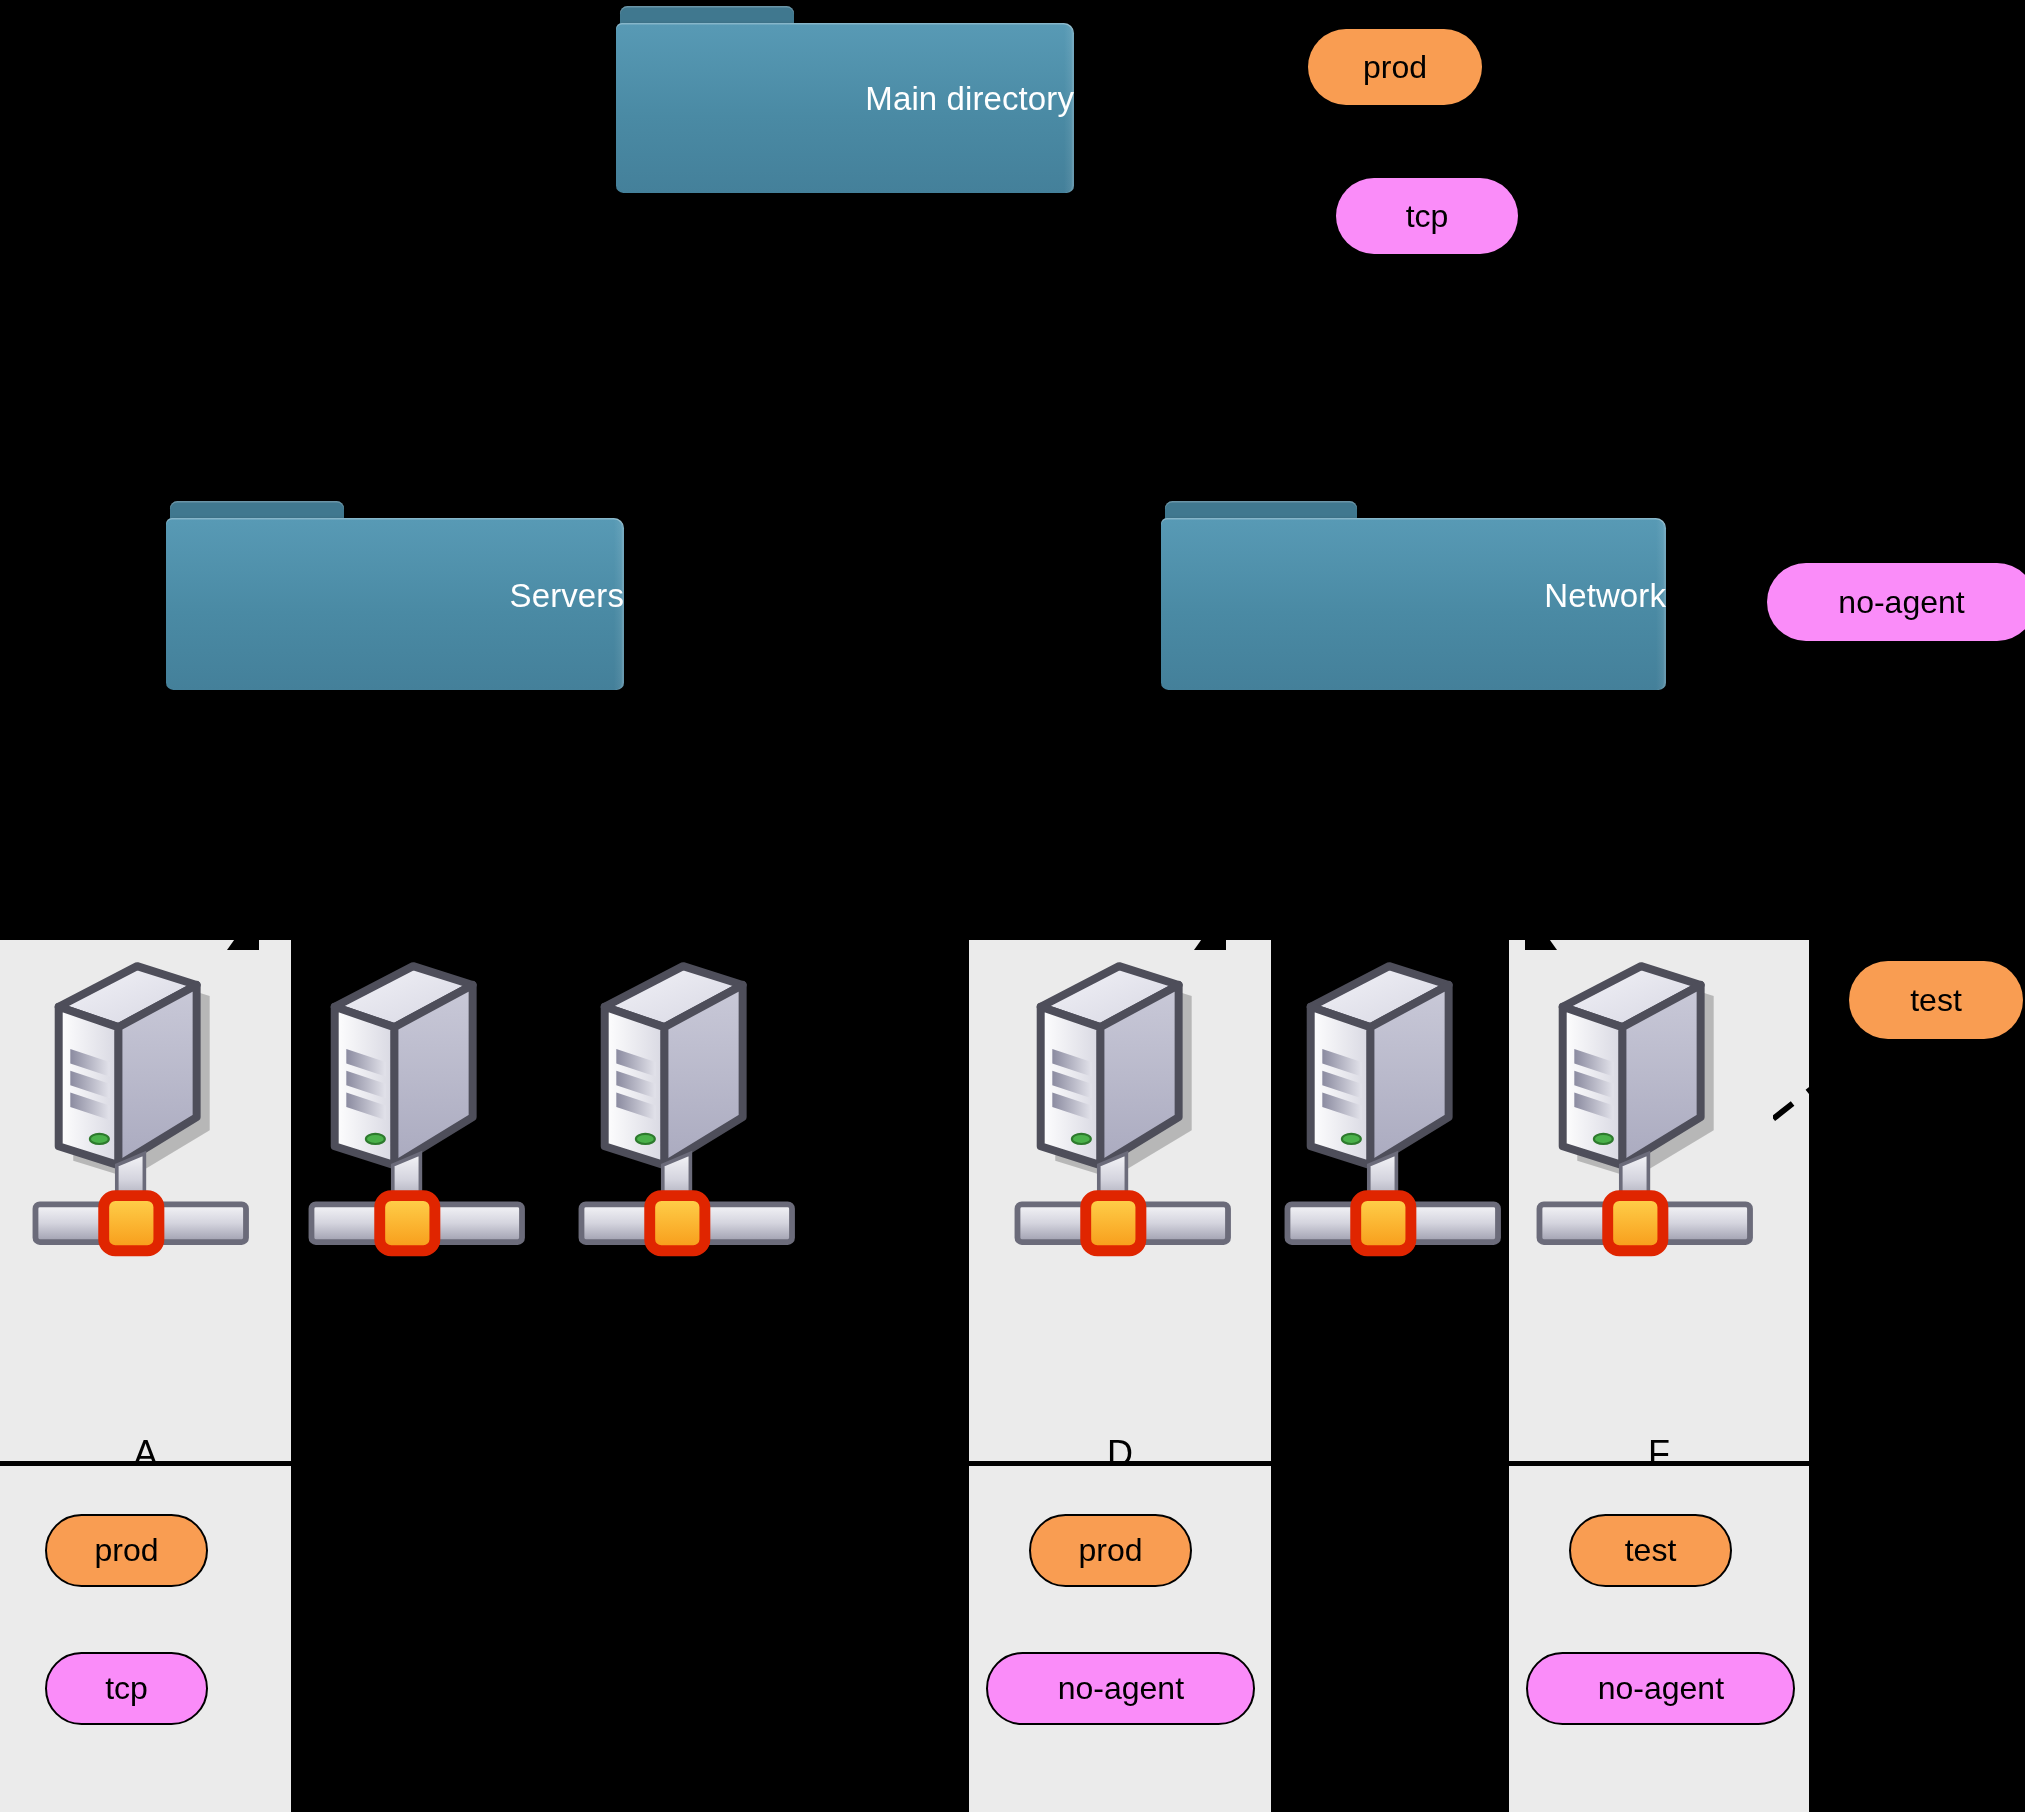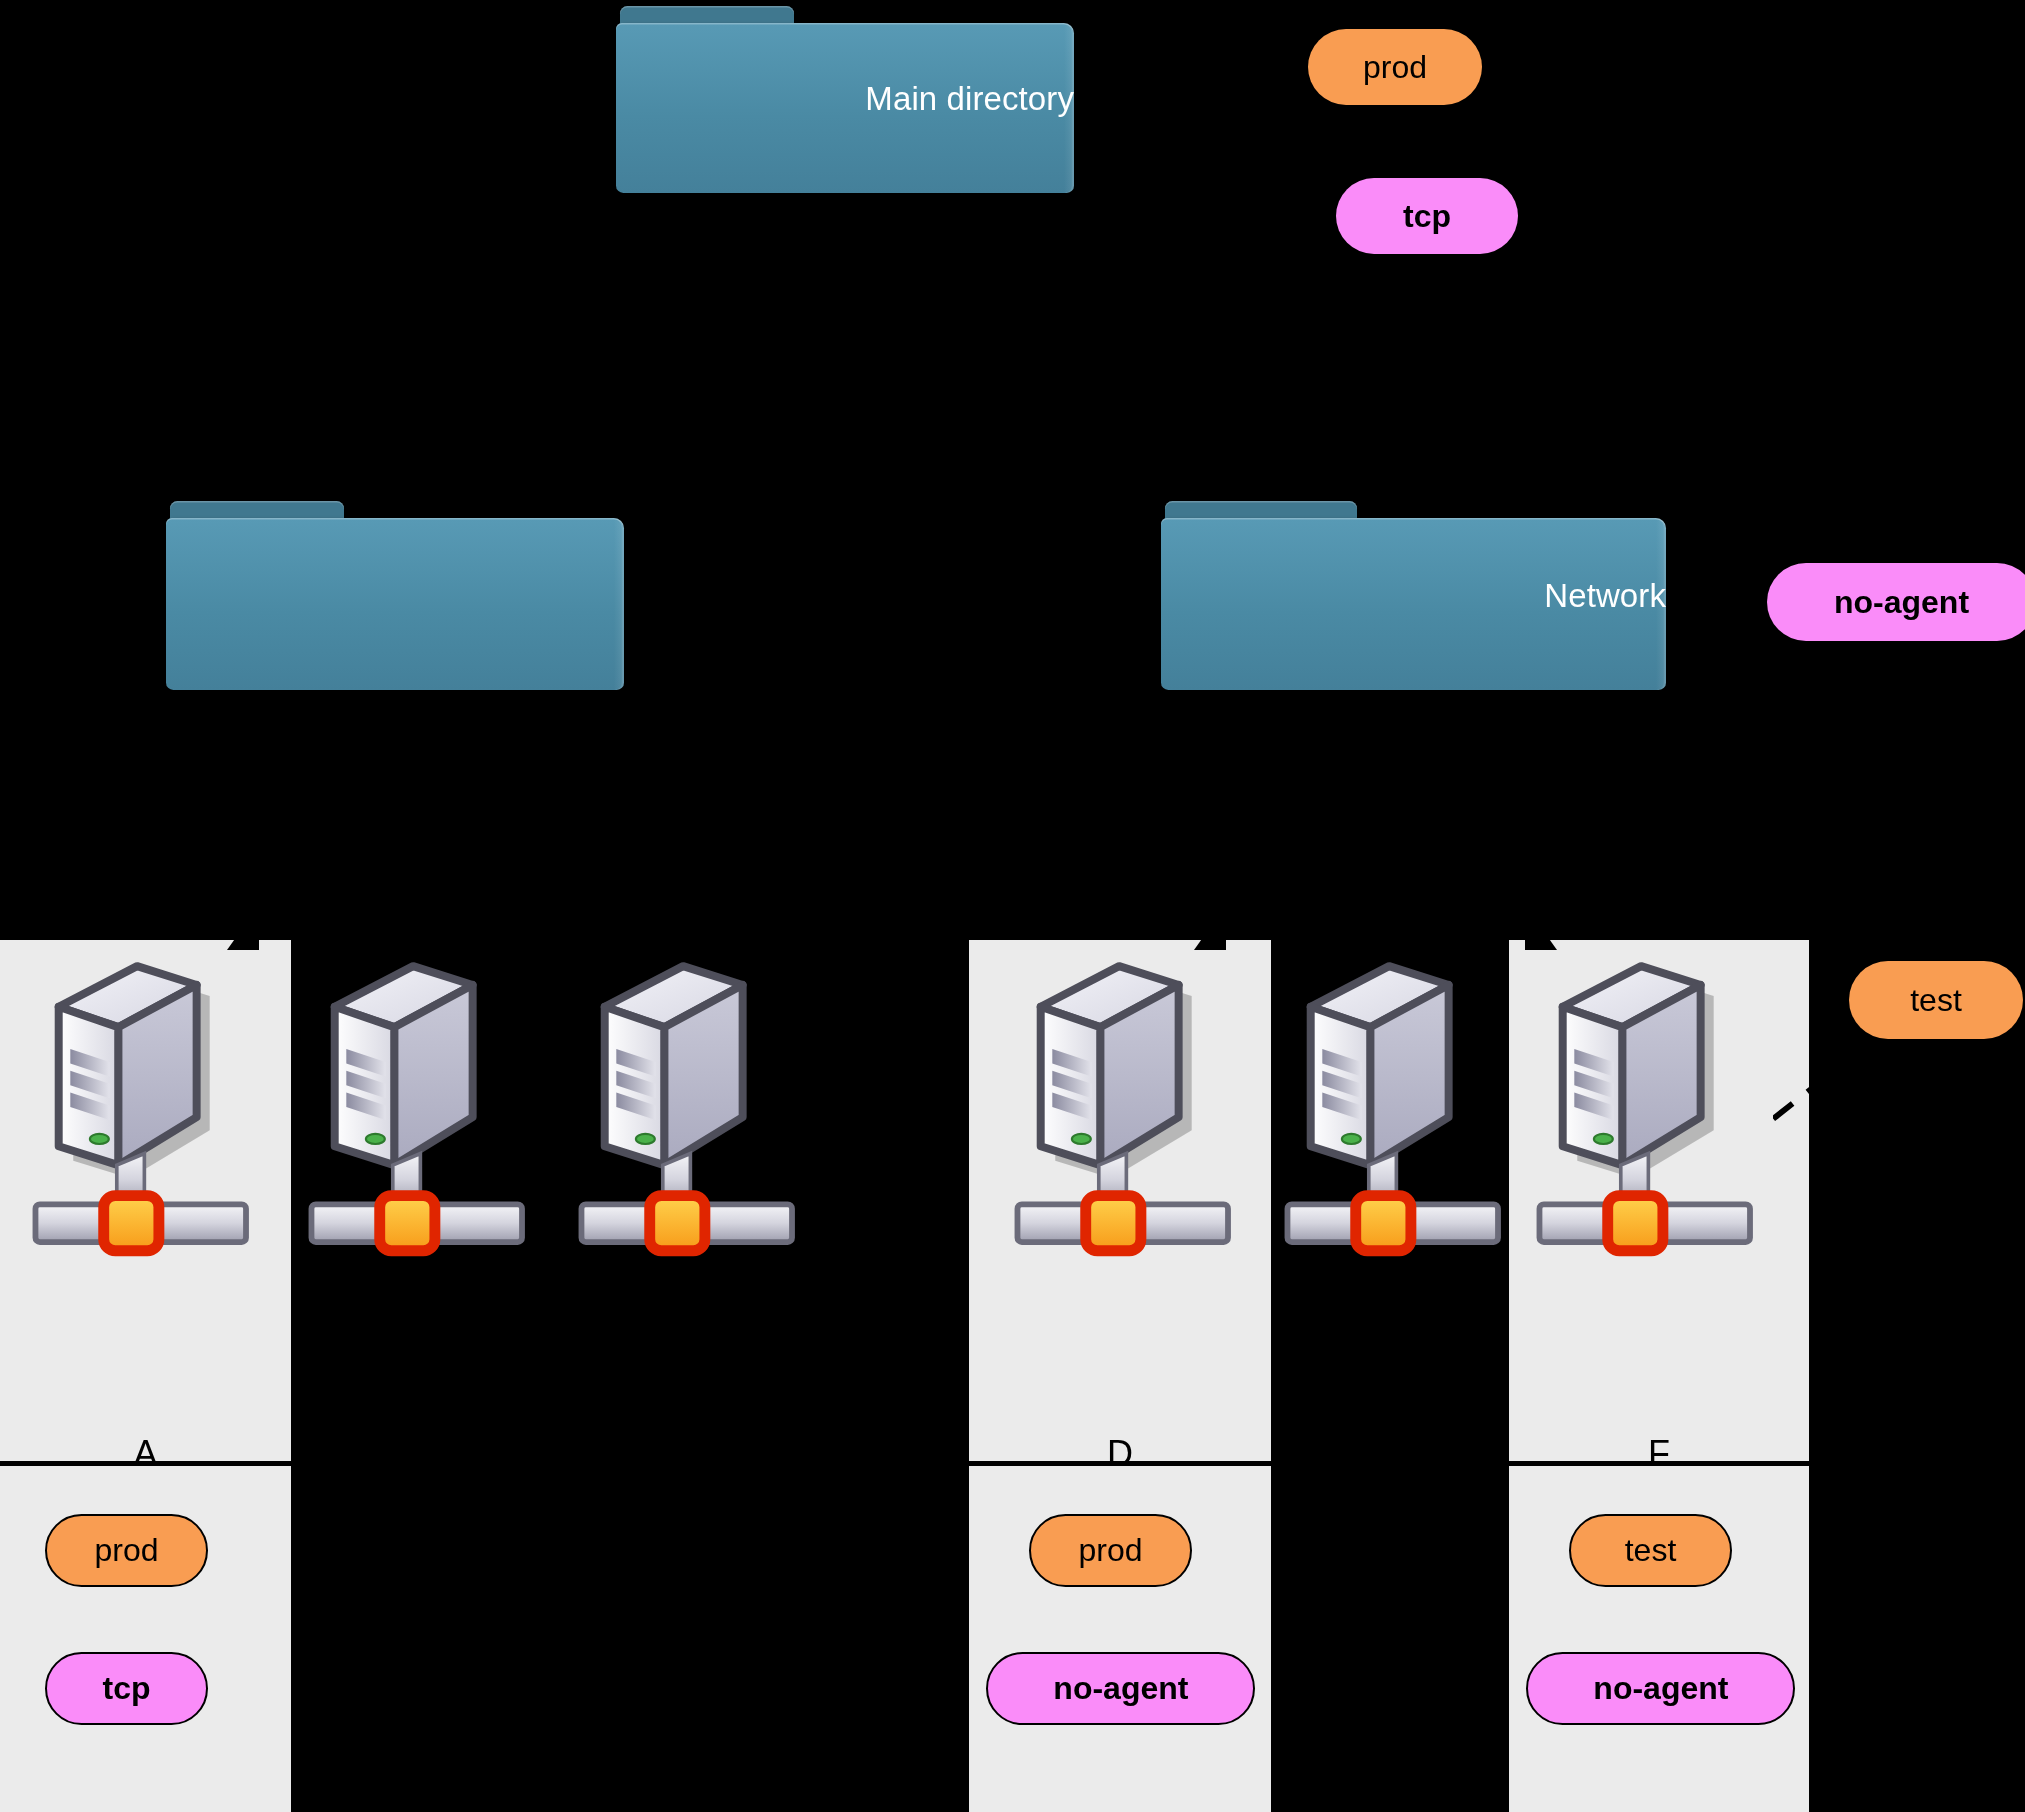--- a/index.html
+++ b/index.html
@@ -78,21 +78,21 @@
     justify-content: center;
     border-radius: 726px;
     color: #000000;
     font-size: 32px;
     font-family: "Liberation Sans", sans-serif;
     white-space: nowrap;
     box-sizing: border-box;
     text-align: center;
   }
   .tag.orange { background: #f99d52; }
-  .tag.pink   { background: #fa8cf9; font-weight: bold; }
+  .tag.pink   { background: #fa8cf9; }
   .tag.bordered { border: 2.9px solid #000000; }
 
   
   .card {
     position: absolute;
     background: #ebebeb;
     box-sizing: border-box;
   }
   .card .divider {
     position: absolute;
@@ -141,20 +141,21 @@
 
   <div class="folder" style="left:616px; top:5.8px; width:458px; height:187px;">
     <div class="tab"></div>
     <div class="body"></div>
     <div class="label">Main directory</div>
   </div>
 
   <div class="folder" style="left:166px; top:501px; width:458px; height:189px;">
     <div class="tab"></div>
     <div class="body"></div>
+    <div class="label">Servers</div>
   </div>
 
   <div class="folder" style="left:1161px; top:501px; width:505px; height:189px;">
     <div class="tab"></div>
     <div class="body"></div>
     <div class="label">Network</div>
   </div>
 
   <div class="tag orange" style="left:1308px; top:29px; width:174px; height:76px;">
     <span>prod</span>

